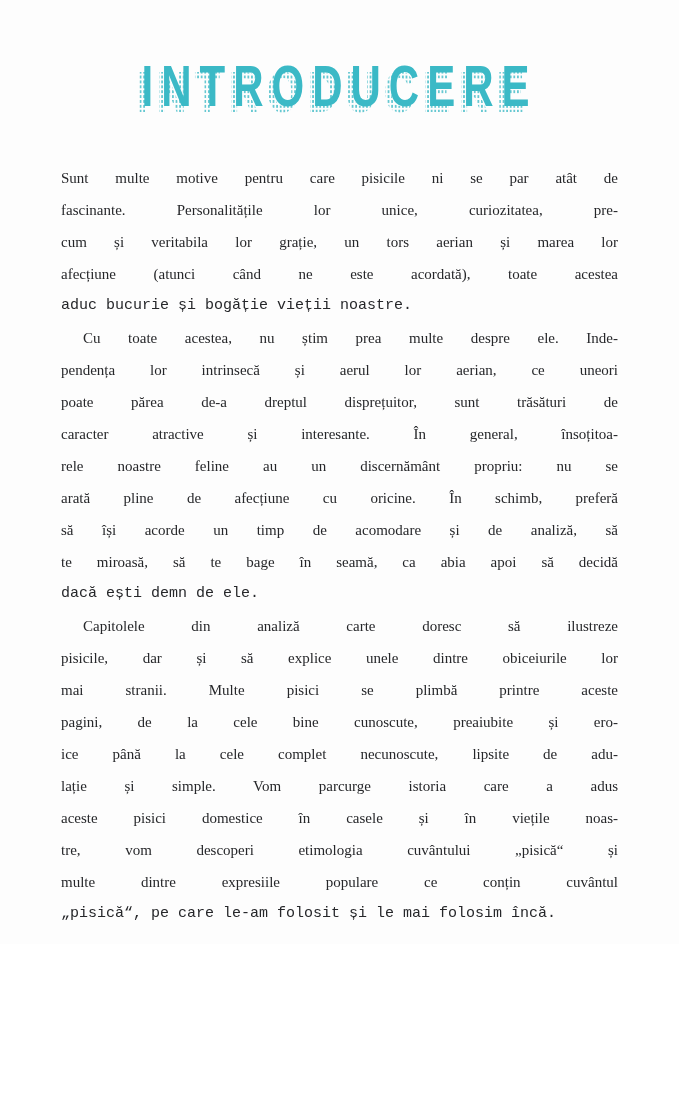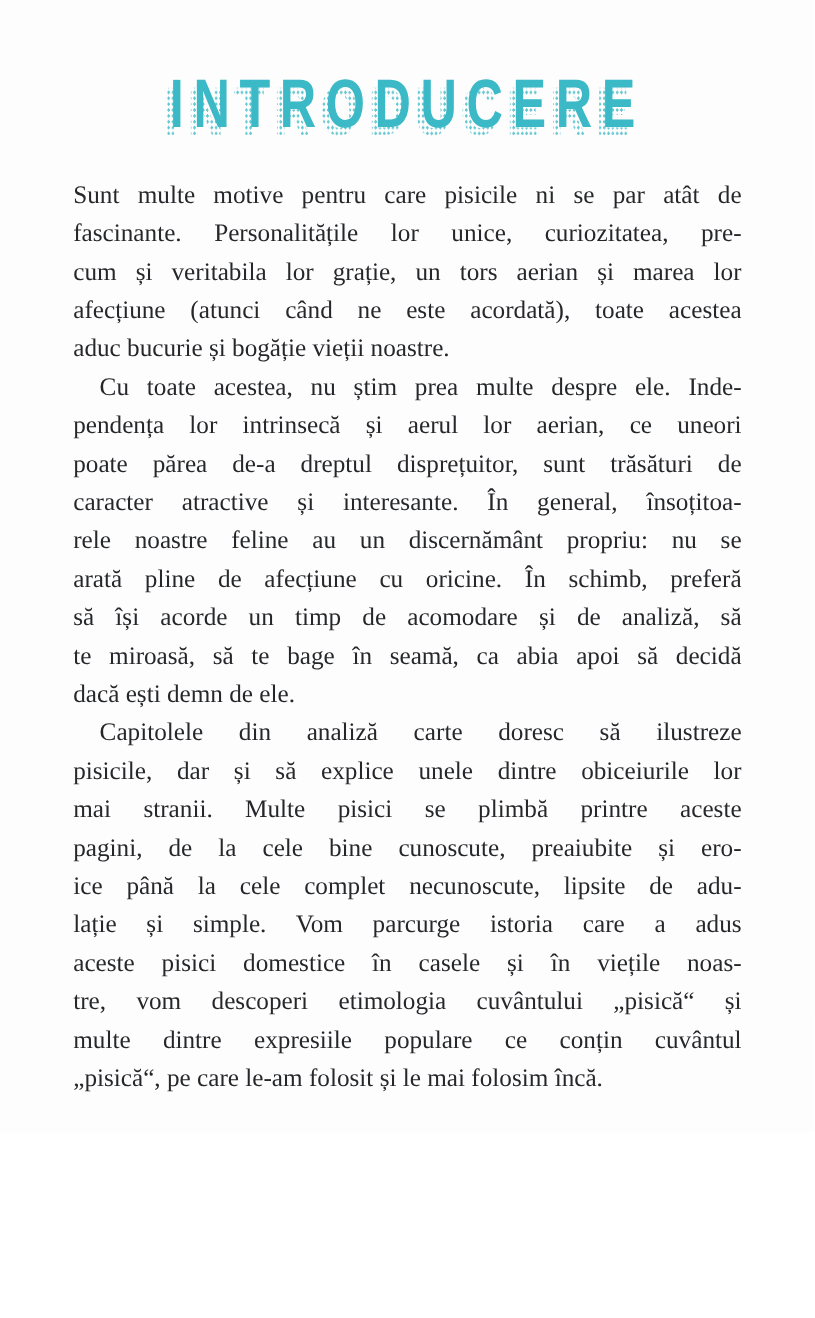--- a/index.html
+++ b/index.html
@@ -45,34 +45,34 @@
   }
   .title-main {
     position: relative;
     color: #3bb9c6;
   }
 
   
   .body-text {
     position: absolute;
     left: 61px;
-    top: 146px;
+    top: 162px;
     width: 557px;
-    font-size: 21px;
+    font-size: 15px;
     line-height: 32px;
     color: #26272a;
   }
   .para { margin: 0; }
   .line {
     height: 32px;
     overflow: hidden;
     text-align: justify;
     text-align-last: justify;
   }
-  .line.last { text-align-last: left; }
+  .line.last { text-align-last: left; font-family: Liberation Mono, monospace; }
   .line.indent { text-indent: 22px; }
 
   
   .page-number {
     position: absolute;
     left: 0; right: 0;
     top: 1016px;
     text-align: center;
     font-size: 18px;
     color: #4b4b4b;

